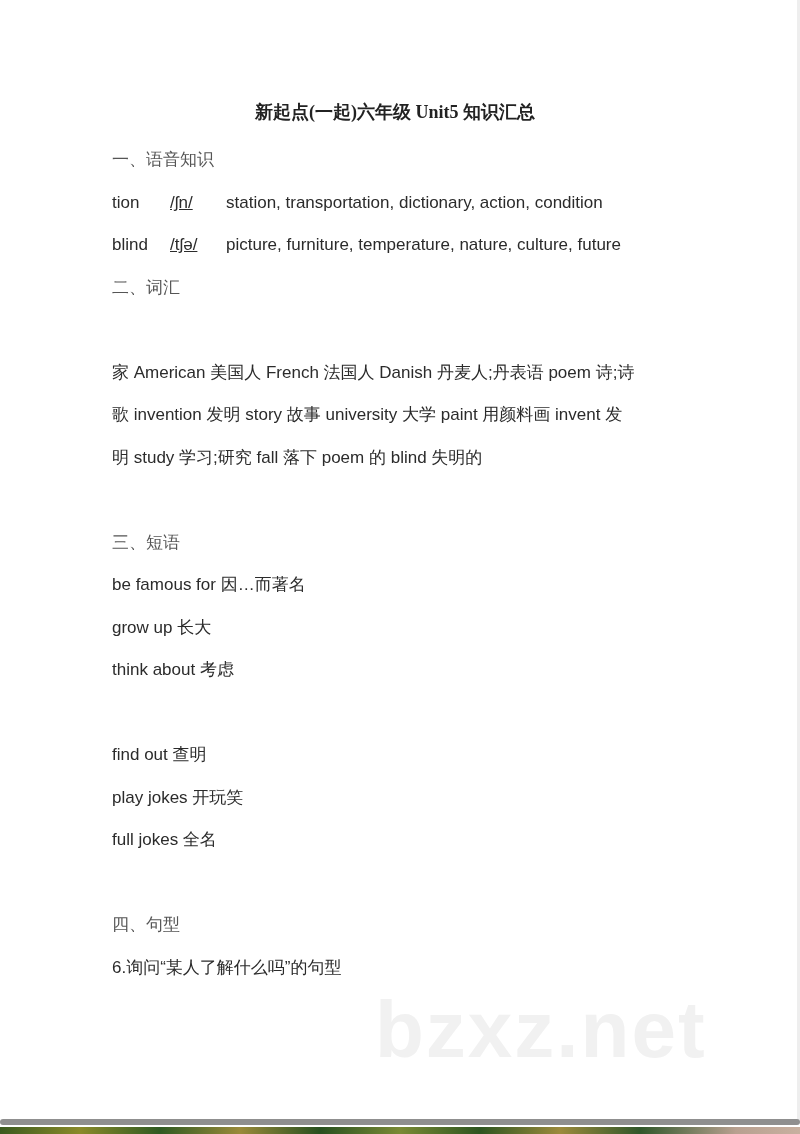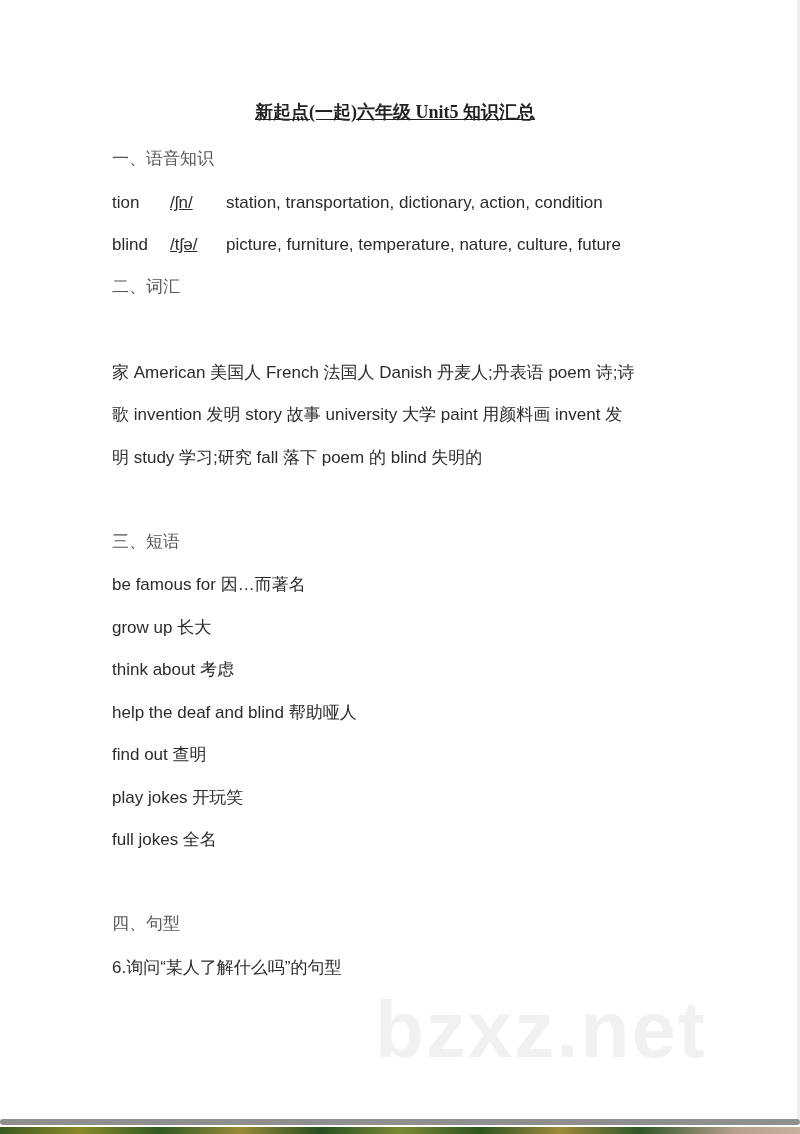--- a/index.html
+++ b/index.html
@@ -9,27 +9,27 @@
     font-family: "Liberation Sans", "DejaVu Sans", sans-serif;
     color: #2a2a2a;
   }
   .page {
     position: absolute; left: 0; top: 0; width: 797px; height: 1120px;
     background: #ffffff; border-right: 3px solid #eeeeee;
   }
   .title {
     position: absolute; top: 100px; left: 0; width: 790px; text-align: center;
     font-family: "Liberation Serif", "DejaVu Serif", serif;
-    font-weight: bold; font-size: 18px; color: #222; text-decoration: underline;
+    font-weight: bold; font-size: 18px; color: #222;
   }
   .line {
     position: absolute; left: 112px; font-size: 17px; line-height: 22px;
     white-space: nowrap; color: #2b2b2b;
   }
-  .heading { color: #555; font-family: Liberation Mono, monospace; font-size: 17px; }
+  .heading { color: #555; font-family: Liberation Sans, sans-serif; font-size: 17px; }
   .phon-suffix { display: inline-block; width: 58px; }
   .phon-ipa { display: inline-block; width: 56px; text-decoration: underline; }
   .watermark {
     position: absolute; left: 375px; top: 990px;
     font-family: "Liberation Sans", sans-serif; font-weight: bold;
     font-size: 80px; color: #f1f1f1; letter-spacing: 2px; line-height: 1;
   }
   .hscroll {
     position: absolute; left: 0; top: 1119px; width: 800px; height: 6px;
     background: #8f8f8f; border-radius: 3px;
@@ -58,21 +58,20 @@
 
   <div class="line" style="top:404px">歌 invention  发明  story 故事  university 大学 paint 用颜料画 invent 发</div>
   <div class="line" style="top:362px">家 American 美国人 French 法国人 Danish 丹麦人;丹表语 poem 诗;诗</div>
   <div class="line" style="top:447px">明 study 学习;研究 fall 落下 poem 的 blind 失明的</div>
 
   <div class="line heading" style="top:532px">三、短语</div>
 
   <div class="line" style="top:574px">be famous for 因…而著名</div>
   <div class="line" style="top:617px">grow up 长大</div>
   <div class="line" style="top:659px">think about 考虑</div>
-  <div class="line" style="top:702px">help the deaf and blind 帮助哑人</div>
   <div class="line" style="top:744px">find out 查明</div>
   <div class="line" style="top:787px">play jokes 开玩笑</div>
   <div class="line" style="top:829px">full jokes 全名</div>
 
   <div class="line heading" style="top:914px">四、句型</div>
   <div class="line" style="top:957px">6.询问“某人了解什么吗”的句型</div>
 
   <div class="watermark">bzxz.net</div>
 </div>
 

